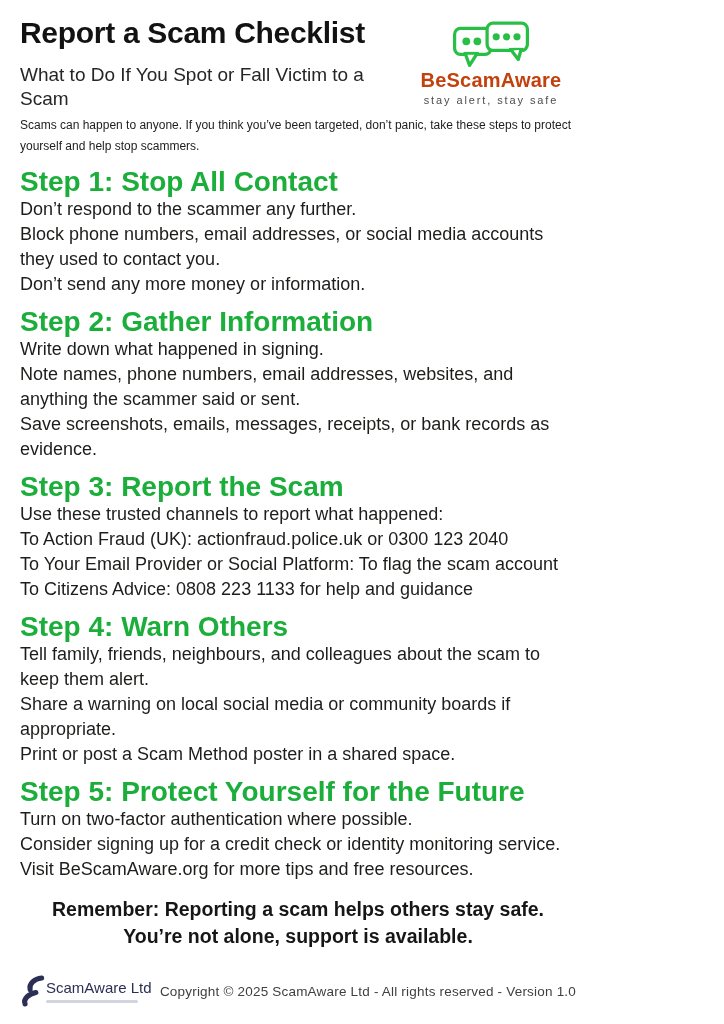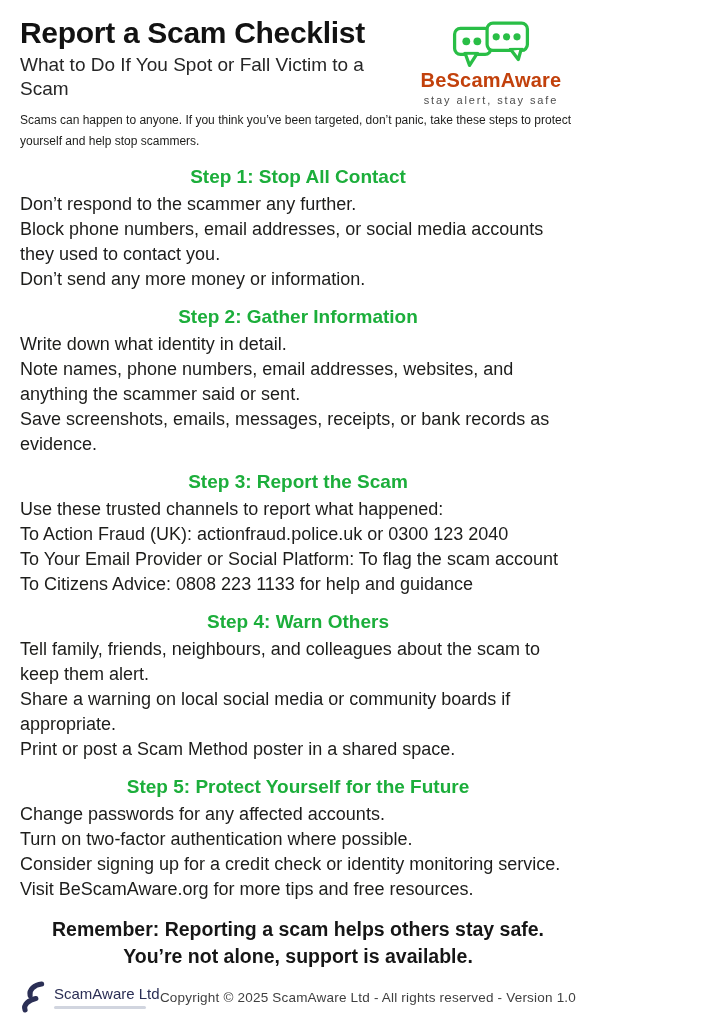--- a/index.html
+++ b/index.html
@@ -16,47 +16,47 @@
     padding: 16px 20px 0;
     display: flex; flex-direction: column;
   }
 
   
   .header { display: flex; justify-content: space-between; align-items: flex-start; }
   .page-title {
     margin: 0; font-size: 30px; line-height: 34px;
     font-weight: bold; color: #121212; letter-spacing: -0.3px;
   }
-  .page-subtitle { font-size: 19px; line-height: 24px; color: #262626; margin-top: 3px; }
+  .page-subtitle { font-size: 19px; line-height: 24px; color: #262626; margin-top: 13px; }
 
   .brand { text-align: center; width: 170px; flex: 0 0 auto; }
   .brand-icon { display: block; margin: 0 auto; width: 86px; height: 52px; }
   .brand-name { font-size: 20px; font-weight: bold; color: #c2410c; margin-top: 1px; letter-spacing: 0.2px; }
   .brand-tagline { font-size: 11px; color: #4d4d4d; letter-spacing: 1.9px; margin-top: 2px; white-space: nowrap; }
 
   
   .intro { margin: 4px 0 0; font-size: 12px; line-height: 21px; }
   .step { margin-top: 12px; }
   .step-heading {
-    margin: 0 0 2px; font-size: 19px; line-height: 26px;
-    font-weight: bold; color: var(--green, #1cae3b); text-align: center;
+    margin: 0 0 2px; font-size: 28px; line-height: 26px;
+    font-weight: bold; color: var(--green, #1cae3b);
   }
   .step p { margin: 0; font-size: 18px; line-height: 25px; }
 
   
   .reminder { margin-top: 14px; text-align: center; }
   .reminder p { margin: 0; font-size: 19.5px; line-height: 27px; font-weight: bold; color: #161616; }
 
   
   .footer {
     margin-top: auto;
     padding: 8px 0 14px;
     display: flex; justify-content: space-between; align-items: center;
   }
-  .footer-brand { display: flex; align-items: center; gap: 8px; }
+  .footer-brand { display: flex; align-items: center; gap: 0; }
   .s-icon { width: 26px; height: 38px; display: block; }
   .footer-company { font-size: 15px; color: var(--navy, #2b2f55); }
   .footer-micro-line {
     width: 92px; height: 3px; margin-top: 4px;
     background: #ccd0dc; border-radius: 2px; opacity: 0.9;
   }
   .copyright { font-size: 13.5px; color: #3f3f3f; letter-spacing: 0.2px; }
 </style>
 </head>
 <body>
@@ -91,21 +91,21 @@
 
   <div class="step">
     <h2 class="step-heading">Step 1: Stop All Contact</h2>
     <p>Don’t respond to the scammer any further.</p>
     <p>Block phone numbers, email addresses, or social media accounts they used to contact you.</p>
     <p>Don’t send any more money or information.</p>
   </div>
 
   <div class="step">
     <h2 class="step-heading">Step 2: Gather Information</h2>
-    <p>Write down what identity in detail.</p>
+    <p>Write down what happened in signing.</p>
     <p>Note names, phone numbers, email addresses, websites, and anything the scammer said or sent.</p>
     <p>Save screenshots, emails, messages, receipts, or bank records as evidence.</p>
   </div>
 
   <div class="step">
     <h2 class="step-heading">Step 3: Report the Scam</h2>
     <p>Use these trusted channels to report what happened:</p>
     <p>To Action Fraud (UK): actionfraud.police.uk or 0300 123 2040</p>
     <p>To Your Email Provider or Social Platform: To flag the scam account</p>
     <p>To Citizens Advice: 0808 223 1133 for help and guidance</p>
@@ -113,21 +113,20 @@
 
   <div class="step">
     <h2 class="step-heading">Step 4: Warn Others</h2>
     <p>Tell family, friends, neighbours, and colleagues about the scam to keep them alert.</p>
     <p>Share a warning on local social media or community boards if appropriate.</p>
     <p>Print or post a Scam Method poster in a shared space.</p>
   </div>
 
   <div class="step">
     <h2 class="step-heading">Step 5: Protect Yourself for the Future</h2>
-    <p>Change passwords for any affected accounts.</p>
     <p>Turn on two-factor authentication where possible.</p>
     <p>Consider signing up for a credit check or identity monitoring service.</p>
     <p>Visit BeScamAware.org for more tips and free resources.</p>
   </div>
 
   <div class="reminder">
     <p>Remember: Reporting a scam helps others stay safe.</p>
     <p>You’re not alone, support is available.</p>
   </div>
 

